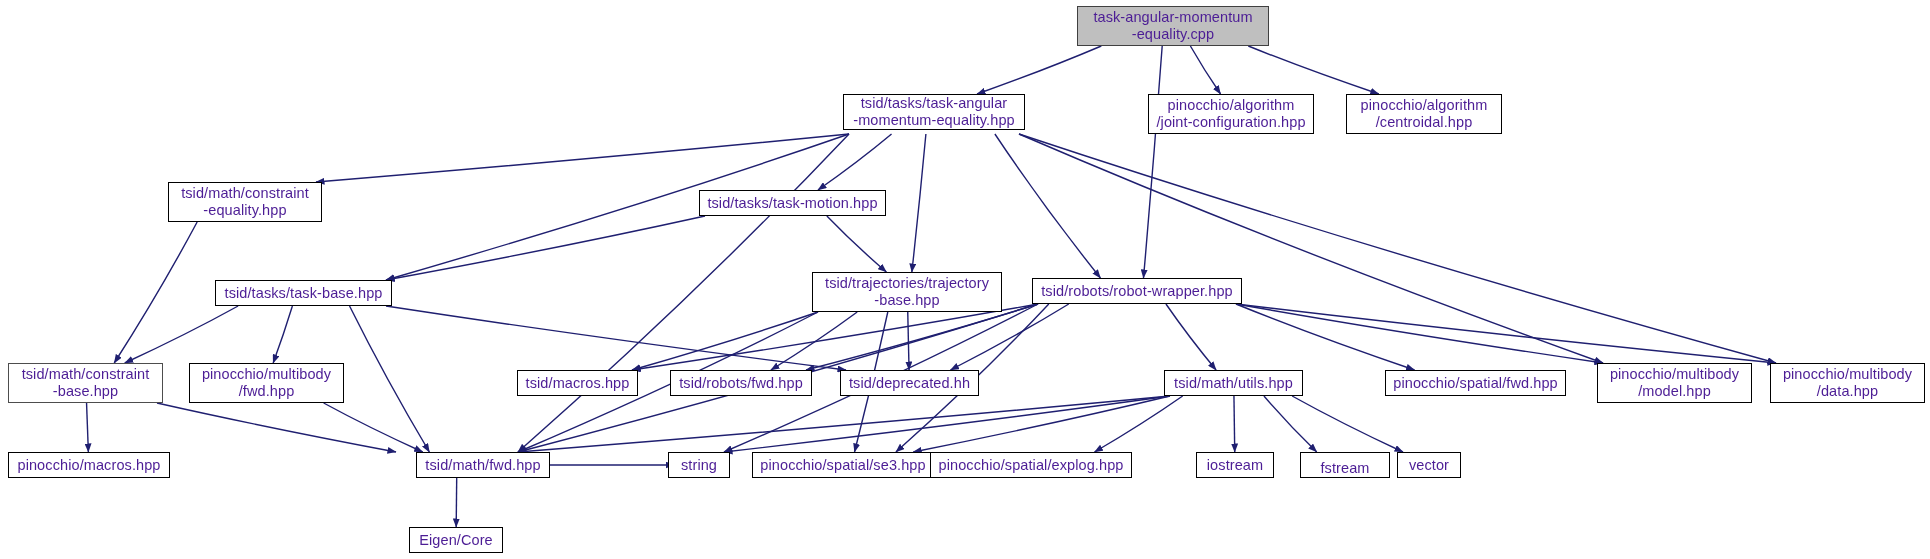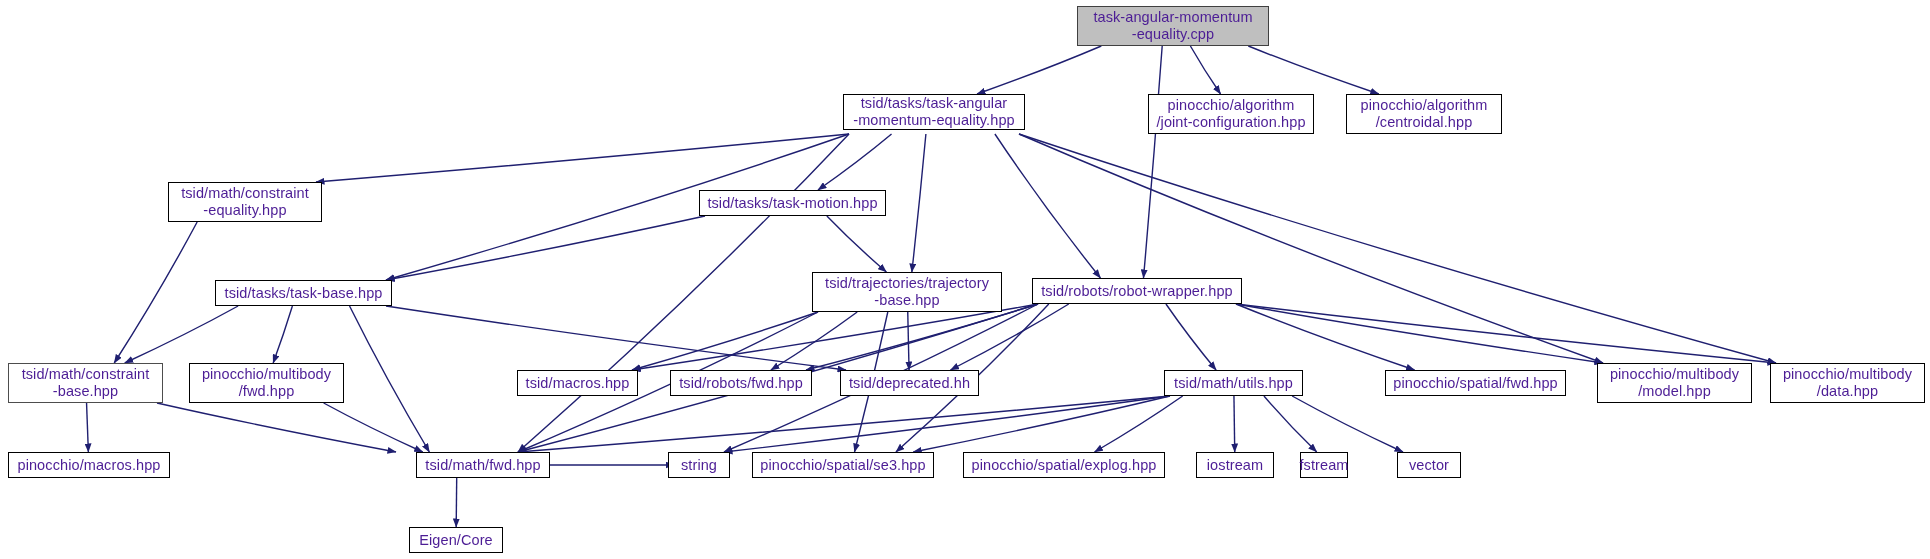--- a/index.html
+++ b/index.html
@@ -122,18 +122,18 @@
     <div class="node" style="left: 670px; top: 370px; width: 142px; height: 26px;"><span class="l">tsid/robots/fwd.hpp</span></div>
     <div class="node" style="left: 840px; top: 370px; width: 139px; height: 26px;"><span class="l">tsid/deprecated.hh</span></div>
     <div class="node" style="left: 1164px; top: 370px; width: 139px; height: 26px;"><span class="l">tsid/math/utils.hpp</span></div>
     <div class="node" style="left: 1385px; top: 370px; width: 181px; height: 26px;"><span class="l">pinocchio/spatial/fwd.hpp</span></div>
     <div class="node" style="left: 1597px; top: 363px; width: 155px; height: 40px;"><span class="l">pinocchio/multibody</span><span class="l">/model.hpp</span></div>
     <div class="node" style="left: 1770px; top: 363px; width: 155px; height: 40px;"><span class="l">pinocchio/multibody</span><span class="l">/data.hpp</span></div>
     <div class="node" style="left: 8px; top: 452px; width: 162px; height: 26px;"><span class="l">pinocchio/macros.hpp</span></div>
     <div class="node" style="left: 390px; top: 452px; width: 134px; height: 26px; margin-left: 26px;"><span class="l">tsid/math/fwd.hpp</span></div>
     <div class="node" style="left: 668px; top: 452px; width: 62px; height: 26px;"><span class="l">string</span></div>
     <div class="node" style="left: 752px; top: 452px; width: 182px; height: 26px;"><span class="l">pinocchio/spatial/se3.hpp</span></div>
-    <div class="node" style="left: 963px; top: 452px; width: 202px; height: 26px; align-items: center;"><span class="l">pinocchio/spatial/explog.hpp</span></div>
+    <div class="node" style="left: 930px; top: 452px; width: 202px; height: 26px; align-items: center;"><span class="l">pinocchio/spatial/explog.hpp</span></div>
     <div class="node" style="left: 1196px; top: 452px; width: 78px; height: 26px;"><span class="l">iostream</span></div>
-    <div class="node" style="left: 1300px; top: 452px; width: 48px; height: 26px;"><span class="l">fstream</span></div>
+    <div class="node" style="left: 1300px; top: 452px; width: 90px; height: 26px; justify-content: flex-end;"><span class="l">fstream</span></div>
     <div class="node" style="left: 1397px; top: 452px; width: 64px; height: 26px;"><span class="l">vector</span></div>
     <div class="node" style="left: 409px; top: 527px; width: 94px; height: 26px;"><span class="l">Eigen/Core</span></div>
   </div>
 
 </body></html>

